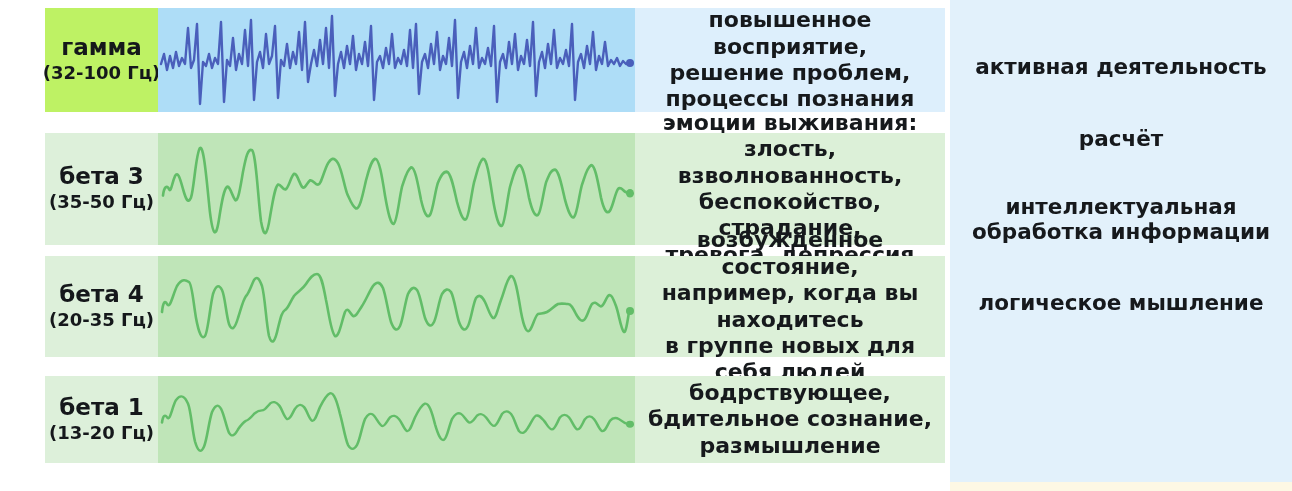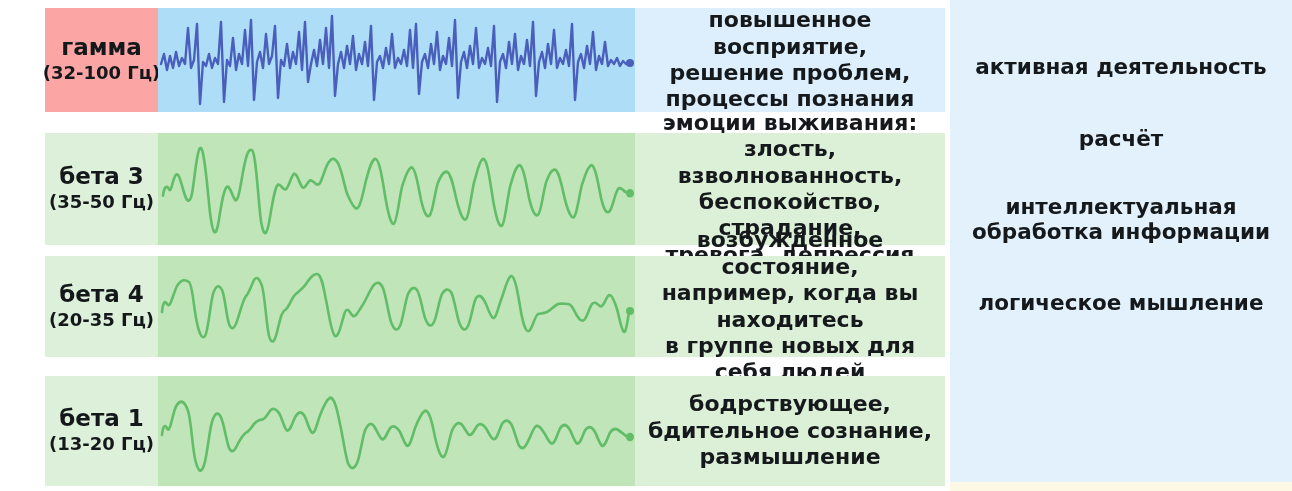--- a/index.html
+++ b/index.html
@@ -106,32 +106,32 @@
     font-weight: bold;
     font-size: 22px;
     line-height: 1.2;
     color: #16191c;
     text-align: center;
     padding: 0 10px;
   }
 
   
   .row.gamma { top: 8px; height: 104px; }
-  .row.gamma .row-label { background: #fca5a5; }
+  .row.gamma .row-label { background: #bef264; }
   .row.gamma .row-wave  { background: #aeddf7; }
   .row.gamma .row-desc  { background: #ddeffc; }
 
   
   .row.beta .row-label { background: #ddf0da; }
   .row.beta .row-wave  { background: #bfe5b8; }
   .row.beta .row-desc  { background: #dcf0d8; }
 
   .row.beta3 { top: 133px; height: 112px; }
   .row.beta2 { top: 256px; height: 101px; }
-  .row.beta1 { top: 376px; height: 110px; }
+  .row.beta1 { top: 376px; height: 87px; }
 </style>
 </head>
 <body>
 
 <div class="row gamma">
   <div class="row-label">
     <div class="band-name">гамма</div>
     <div class="band-range">(32-100 Гц)</div>
   </div>
   <div class="row-wave">

